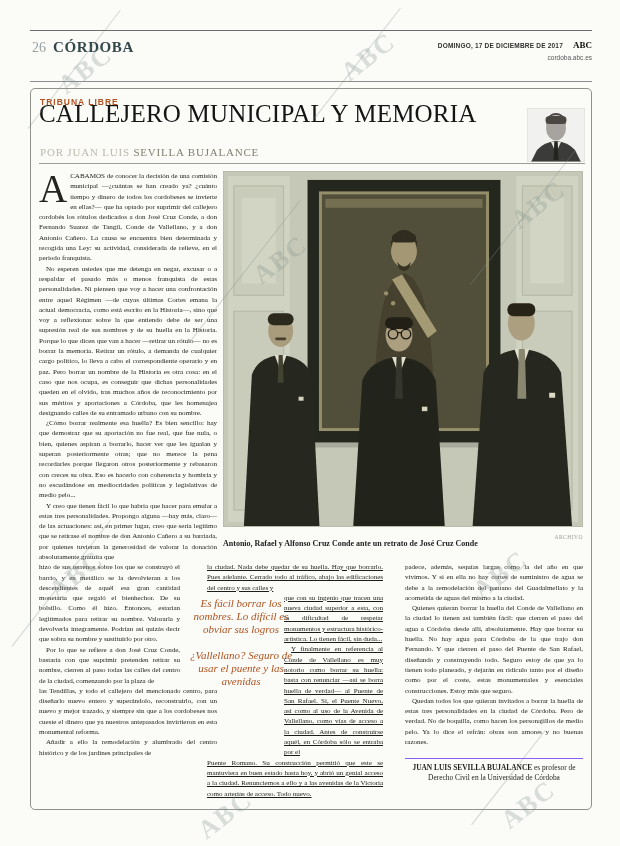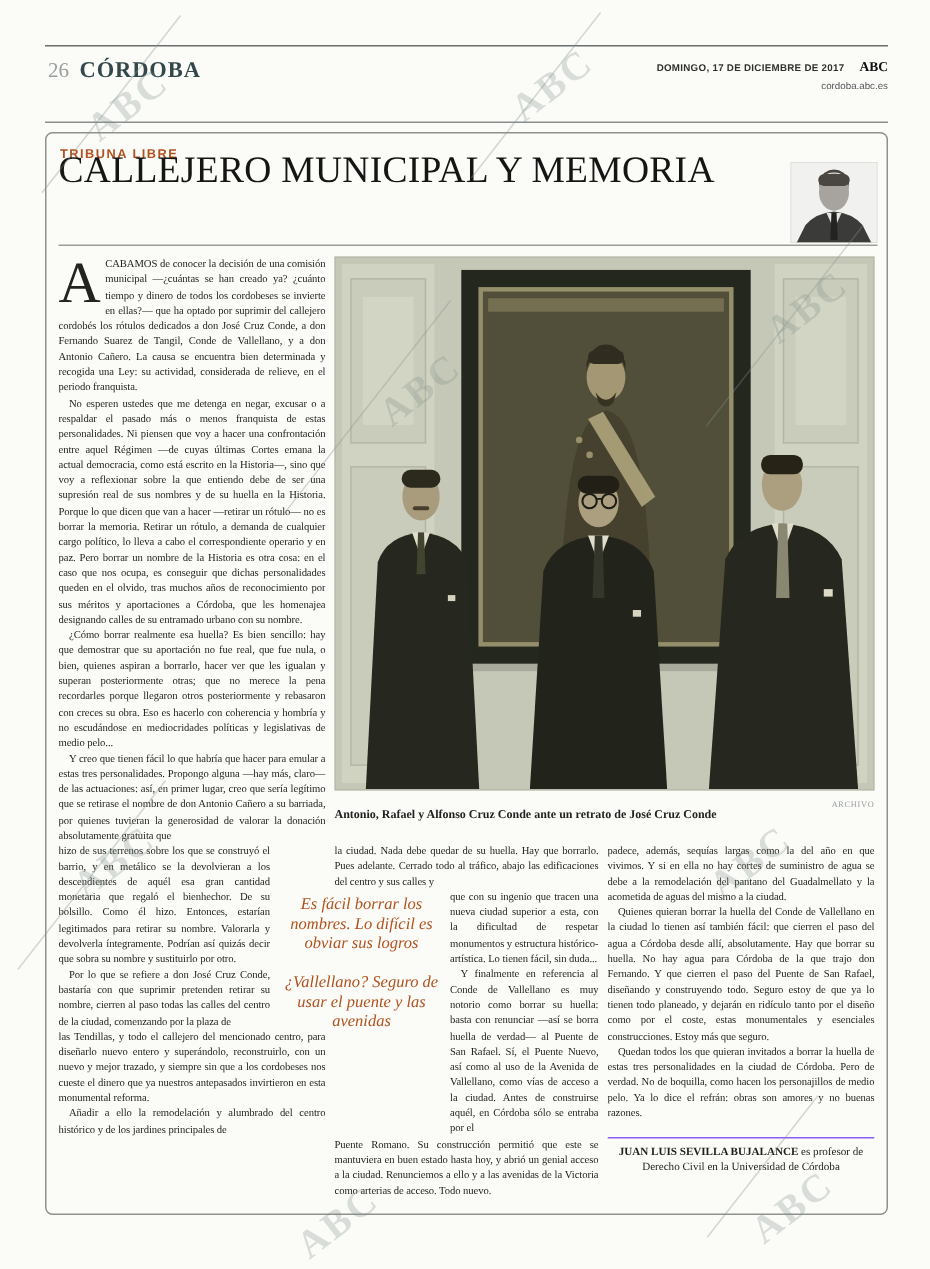--- a/index.html
+++ b/index.html
@@ -43,21 +43,21 @@
   .col1 .seg2 { width:141px; }
   .col1 .seg3 { width:178px; }
   .dropcap { float:left; font-size:39px; line-height:31px; padding:2px 3px 0 0; color:#232320; }
   
   .photo { position:absolute; left:192px; top:82px; width:360px; height:356px;
            border:1px solid #b9bbac; background:#cbcdbd; }
   .caption-row { position:absolute; left:192px; top:443px; width:360px; }
   .caption { font-size:8px; font-weight:bold; color:#222; }
   .credit { float:right; font-size:5.5px; color:#9aa09e; letter-spacing:0.5px; padding-top:2px; }
   
-  .col2 { position:absolute; left:192px; top:473px; width:176px; height:238px; overflow:hidden; }
+  .col2 { position:absolute; left:176px; top:473px; width:176px; height:238px; overflow:hidden;text-decoration:underline; }
   .col2 .nar { width:99px; margin-left:77px; }
   .col3 { position:absolute; left:374px; top:473px; width:178px; height:238px; overflow:hidden; }
   .pullquote { position:absolute; left:153px; top:508px; width:114px; text-align:center;
                font-size:11px; font-weight:normal; font-style:italic; line-height:13px; color:#b0521e; }
   .pullquote .q2 { margin-top:13px; }
   .bio { margin-top:11px; border-top:1px solid #8b5cf6; padding-top:4px; text-align:center;
          font-size:7.4px; line-height:9.5px; color:#1d1d1a; }
   .bio .bname { font-weight:bold; }
 </style>
 </head>
@@ -73,20 +73,23 @@
     <span class="hdr-brand">ABC</span>
   </div>
   <div><span class="hdr-site">cordoba.abc.es</span></div>
 </div>
 <div class="hdr-rule-bot"></div>
 
 <div class="frame">
 
   <div class="kicker">TRIBUNA LIBRE</div>
   <h1 class="headline">CALLEJERO MUNICIPAL Y MEMORIA</h1>
+  <div class="byline">
+    <span class="pre">POR JUAN LUIS </span><span class="name">SEVILLA BUJALANCE</span>
+  </div>
 
   <svg class="headshot" viewBox="0 0 58 54">
     <rect x="0" y="0" width="58" height="54" fill="#f1f1ef"></rect>
     <ellipse cx="29" cy="20" rx="10" ry="12.5" fill="#a7a39e"></ellipse>
     <path d="M19,18 Q20,7 29,7 Q38,7 39,18 L39,13 Q36,5 29,5 Q22,5 19,13 Z" fill="#4a4641"></path>
     <rect x="18.5" y="8" width="21" height="8" rx="4" fill="#4a4641"></rect>
     <path d="M4,54 L10,42 Q17,34 29,33 Q41,34 48,42 L54,54 Z" fill="#3b3b39"></path>
     <polygon points="24,34 34,34 29,45" fill="#e9e7e3"></polygon>
     <polygon points="27.3,34 30.7,34 31.5,52 26.5,52" fill="#23231f"></polygon>
     <rect x="0" y="0" width="58" height="54" fill="none" stroke="#d8d8d4" stroke-width="1"></rect>

